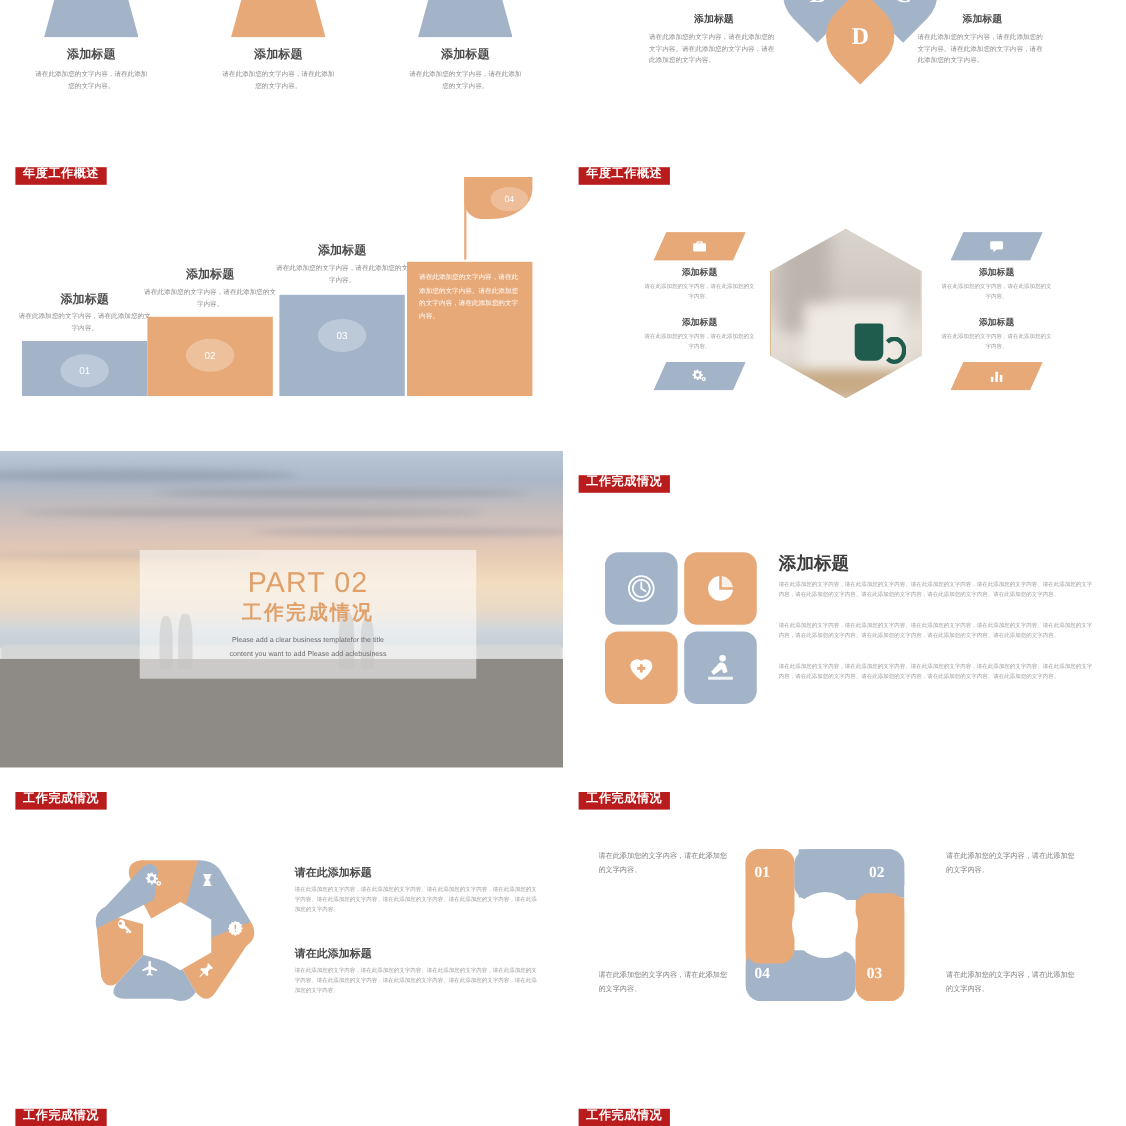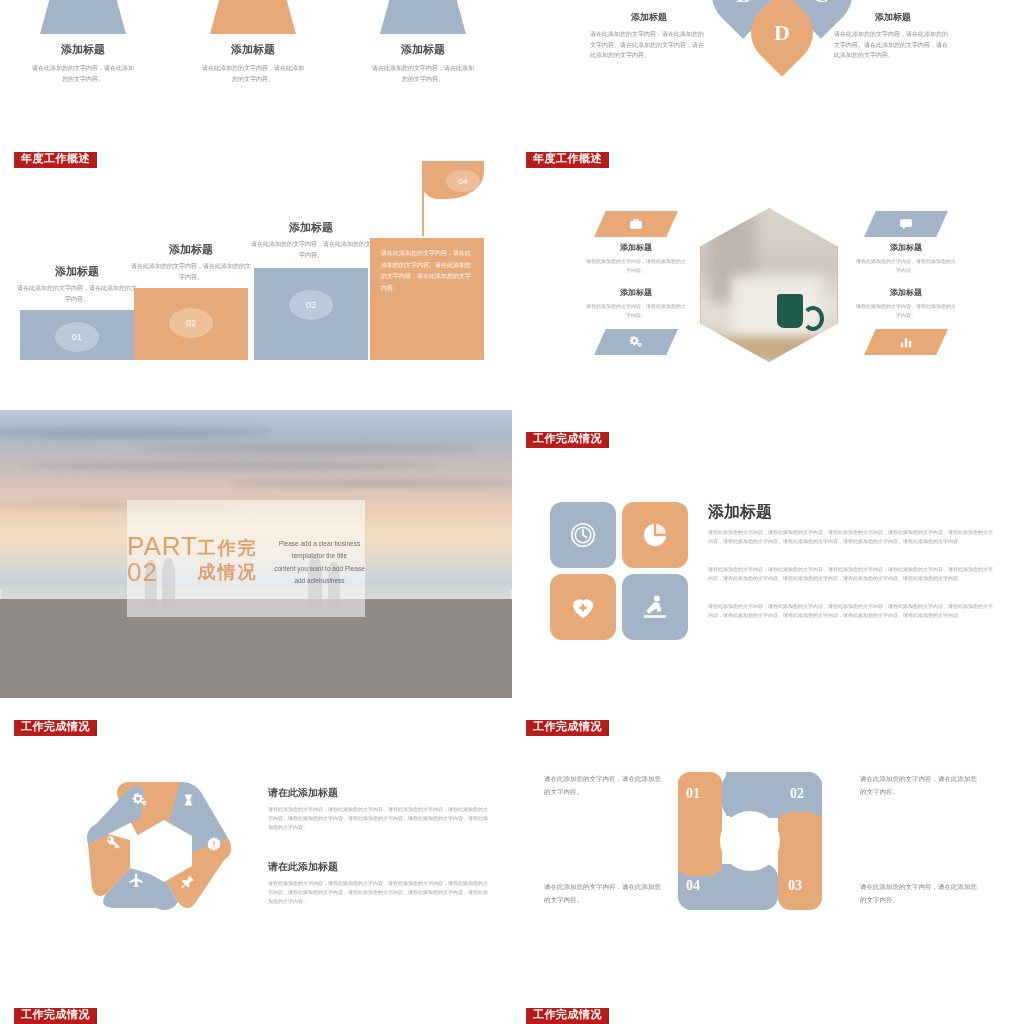--- a/index.html
+++ b/index.html
@@ -123,23 +123,23 @@
     position:absolute;left:0;top:0;width:100%;height:62%;
     background:linear-gradient(180deg,
       #b9c7d6 0%, #aab8c9 14%, #c2bcbe 28%, #d8c3ba 42%,
       #e8cdb4 55%, #f2ddc0 68%, #e9d9c6 80%, #cdd5dc 92%, #c6ccd2 100%);
   }
   .cloud{position:absolute;background:rgba(120,125,140,.30);filter:blur(3px);border-radius:50%;}
   .sea{position:absolute;left:0;top:61%;width:100%;height:5%;background:#d5d7d6;filter:blur(1.6px);}
   .sand{position:absolute;left:0;top:65.5%;width:100%;height:34.5%;background:#8e8b86;}
   .sil{position:absolute;background:rgba(120,118,118,.45);border-radius:40% 40% 0 0;filter:blur(.6px);}
   .cardbox{
-    position:absolute;left:127px;top:90px;width:238px;height:117px;
+    position:absolute;left:127px;top:90px;width:306px;height:117px;
     background:rgba(255,255,255,.55);
-    display:flex;flex-direction:row;align-items:center;justify-content:center;
+    display:flex;flex-direction:column;align-items:center;justify-content:center;
   }
   .part{font-size:26px;color:#e0a06a;letter-spacing:1px;line-height:1;font-weight:300;}
   .partzh{font-size:18px;color:#e0a06a;font-weight:bold;margin-top:3px;letter-spacing:2px;}
   .parten{font-size:6.5px;color:#6d6d6d;text-align:center;margin-top:8px;line-height:1.9;}
 
   
   .tile{
     position:absolute;width:66px;height:66px;border-radius:12px;
     display:flex;align-items:center;justify-content:center;
   }

